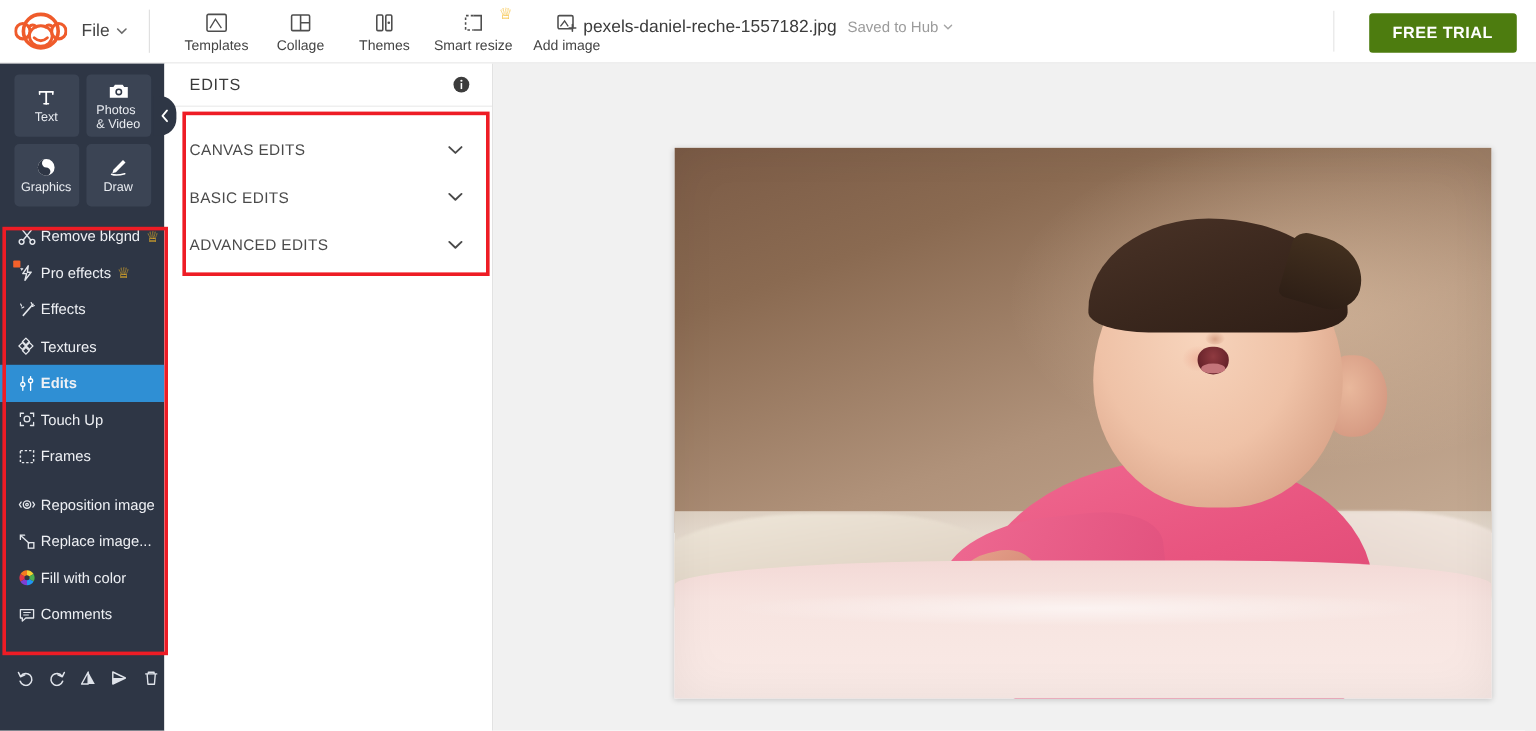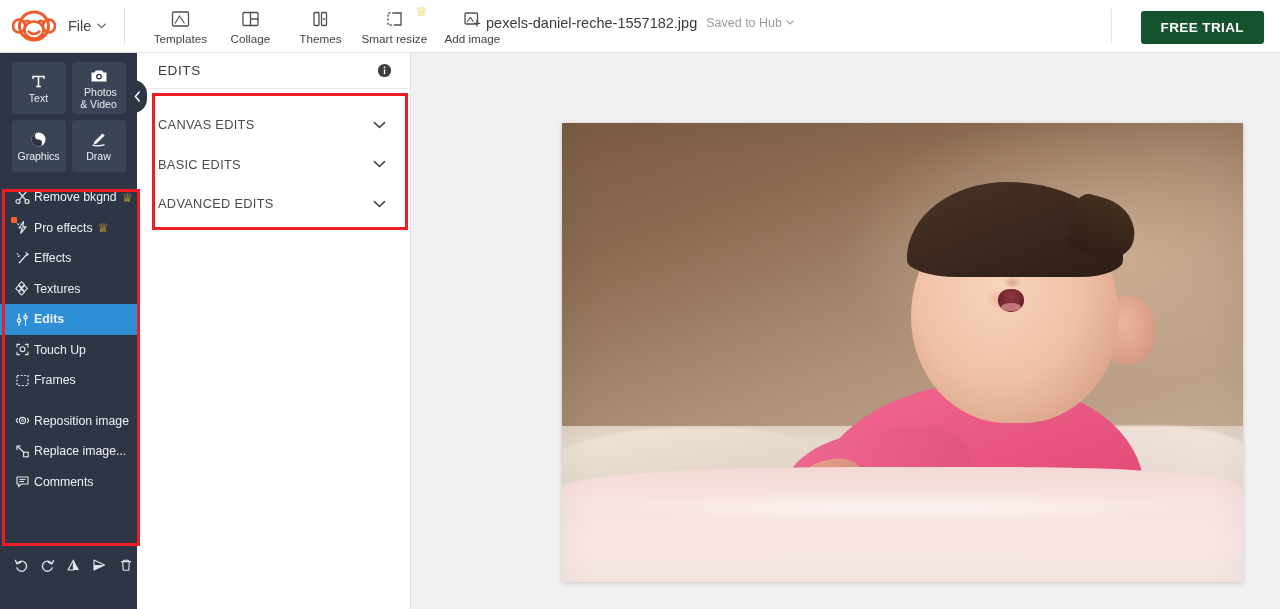--- a/index.html
+++ b/index.html
@@ -40,39 +40,39 @@
     position: absolute; left: 0; right: 0; top: 0; height: 45px;
     display: flex; align-items: center; justify-content: center; gap: 9px;
     pointer-events: none;
   }
   .doc-center > * { pointer-events: auto; }
   .doc-title { font-size: 14.5px; color: #3b3b3b; }
   .saved-hub { font-size: 12.5px; color: #9b9b9b; display: flex; align-items: center; gap: 4px; cursor: pointer; }
 
   .trial-btn {
     position: absolute; right: 16px; top: 11px;
-    background: #14532d; color: #fff; border: none;
+    background: #4d7c0f; color: #fff; border: none;
     font-size: 13.5px; font-weight: bold; letter-spacing: .4px;
     padding: 9px 20px; border-radius: 3px; cursor: pointer;
     font-family: "Liberation Sans", sans-serif;
   }
   .trial-div { position: absolute; right: 168px; top: 9px; width: 1px; height: 34px; background: #e6e6e6; }
 
   
   .sidebar {
     position: absolute; left: 0; top: 53px; width: 137px; height: 556px;
     background: #2e3645;
   }
   .quad { padding: 9px 8px 4px 8px; display: flex; flex-wrap: wrap; gap: 6px; justify-content: center; }
   .quad-btn {
     width: 54px; height: 52px; background: #3b4454; border-radius: 4px;
     display: flex; flex-direction: column; align-items: center; justify-content: center;
     gap: 2px; cursor: pointer;
   }
-  .quad-btn .qlbl { font-size: 10.5px; color: #e9ecf1; line-height: 11.5px; text-align: right; }
+  .quad-btn .qlbl { font-size: 10.5px; color: #e9ecf1; line-height: 11.5px; text-align: left; }
   .quad-btn .qico { height: 19px; display: flex; align-items: center; color: #fff; }
 
   .menu { margin-top: 6px; }
   .mitem {
     height: 30.5px; display: flex; align-items: center; gap: 3px;
     padding-left: 14px; cursor: pointer; position: relative;
   }
   .mitem .mico { width: 17px; display: flex; align-items: center; justify-content: center; color: #e4e7ec; }
   .mitem .mlbl { font-size: 12.3px; color: #eef0f4; white-space: nowrap; }
   .mitem .crown { font-size: 12.5px; color: #f2b625; margin-left: 2px; }
@@ -484,20 +484,36 @@
         <span class="mico">
           <svg width="15" height="15" viewBox="0 0 15 15">
             <path d="M2 5.5 V2 H5.5" fill="none" stroke="#e4e7ec" stroke-width="1.1" stroke-linecap="round"></path>
             <path d="M2 2 L9.5 9" fill="none" stroke="#e4e7ec" stroke-width="1.1"></path>
             <rect x="8.6" y="8.2" width="4.6" height="4.6" fill="none" stroke="#e4e7ec" stroke-width="1.1"></rect>
           </svg>
         </span>
         <span class="mlbl">Replace image...</span>
       </div>
 
+      <div class="mitem">
+        <span class="mico">
+          <svg width="15" height="15" viewBox="0 0 15 15">
+            <g>
+              <path d="M7.5 7.5 L7.5 1.2 A6.3 6.3 0 0 1 12.95 4.35 Z" fill="#f2d432"></path>
+              <path d="M7.5 7.5 L12.95 4.35 A6.3 6.3 0 0 1 12.95 10.65 Z" fill="#4caf50"></path>
+              <path d="M7.5 7.5 L12.95 10.65 A6.3 6.3 0 0 1 7.5 13.8 Z" fill="#2196f3"></path>
+              <path d="M7.5 7.5 L7.5 13.8 A6.3 6.3 0 0 1 2.05 10.65 Z" fill="#7e3fd4"></path>
+              <path d="M7.5 7.5 L2.05 10.65 A6.3 6.3 0 0 1 2.05 4.35 Z" fill="#e0354a"></path>
+              <path d="M7.5 7.5 L2.05 4.35 A6.3 6.3 0 0 1 7.5 1.2 Z" fill="#f57c20"></path>
+              <circle cx="7.5" cy="7.5" r="2.1" fill="#2e3645"></circle>
+            </g>
+          </svg>
+        </span>
+        <span class="mlbl">Fill with color</span>
+      </div>
 
       <div class="mitem">
         <span class="mico">
           <svg width="15" height="15" viewBox="0 0 15 15">
             <path d="M2 3 H13 V10 H6.5 L3.6 12.6 V10 H2 Z" fill="none" stroke="#e4e7ec" stroke-width="1.1" stroke-linejoin="round"></path>
             <path d="M4.4 5.4 H10.6 M4.4 7.5 H9" fill="none" stroke="#e4e7ec" stroke-width="1"></path>
           </svg>
         </span>
         <span class="mlbl">Comments</span>
       </div>

